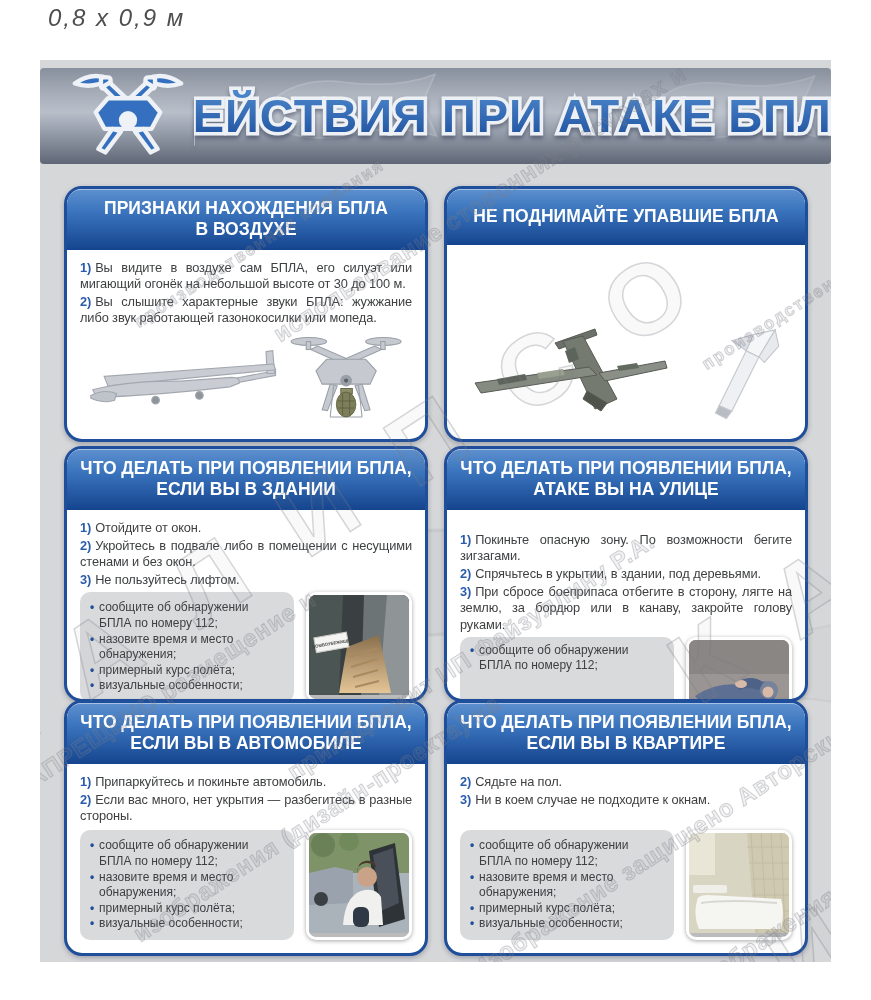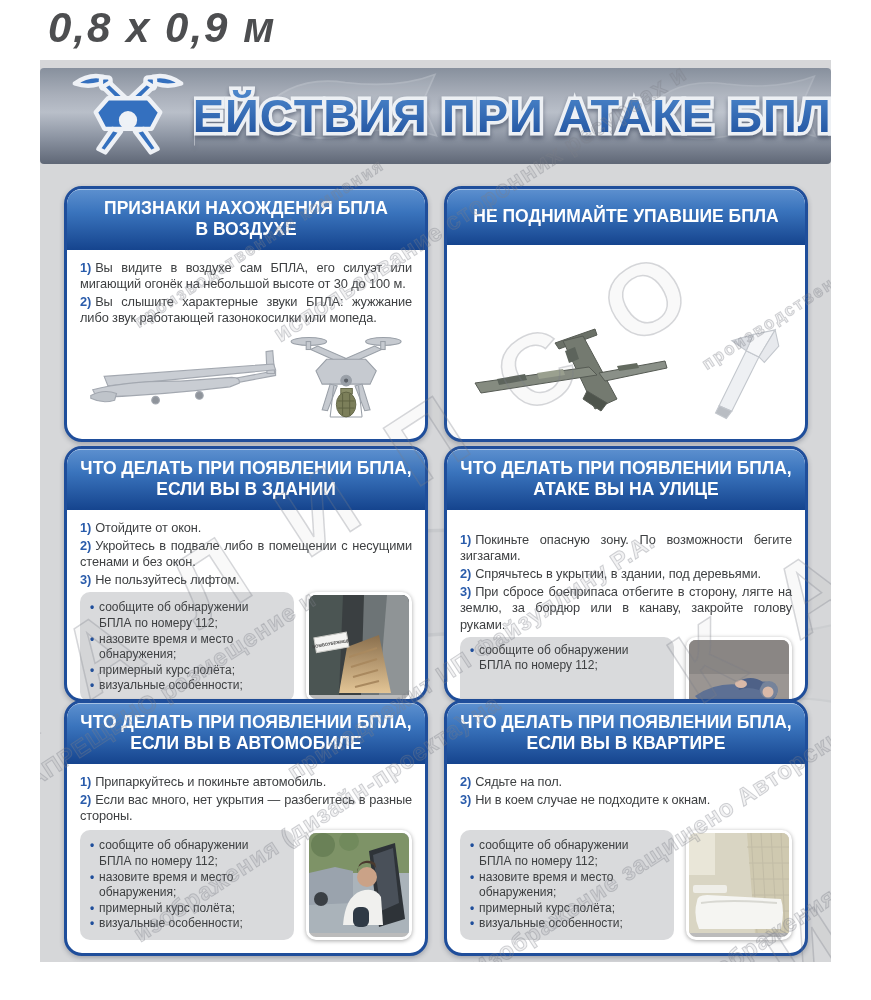--- a/index.html
+++ b/index.html
@@ -4,21 +4,21 @@
 <style>
   html,body{margin:0;padding:0}
   body{
     width:871px;height:1000px;position:relative;overflow:hidden;
     background:#ffffff;
     font-family:"Liberation Sans", sans-serif;
   }
   
   .size-label{
     position:absolute;left:48px;top:4px;
-    font-size:42px;font-style:italic;font-weight:bold;
+    font-size:24px;font-style:italic;font-weight:normal;
     color:#4d4e50;letter-spacing:2px;
   }
   
   .poster{
     position:absolute;left:40px;top:60px;width:791px;height:902px;
     background:#d6d7d9;overflow:hidden;
   }
   
   .banner{
     position:absolute;left:0;top:8px;width:791px;height:96px;

